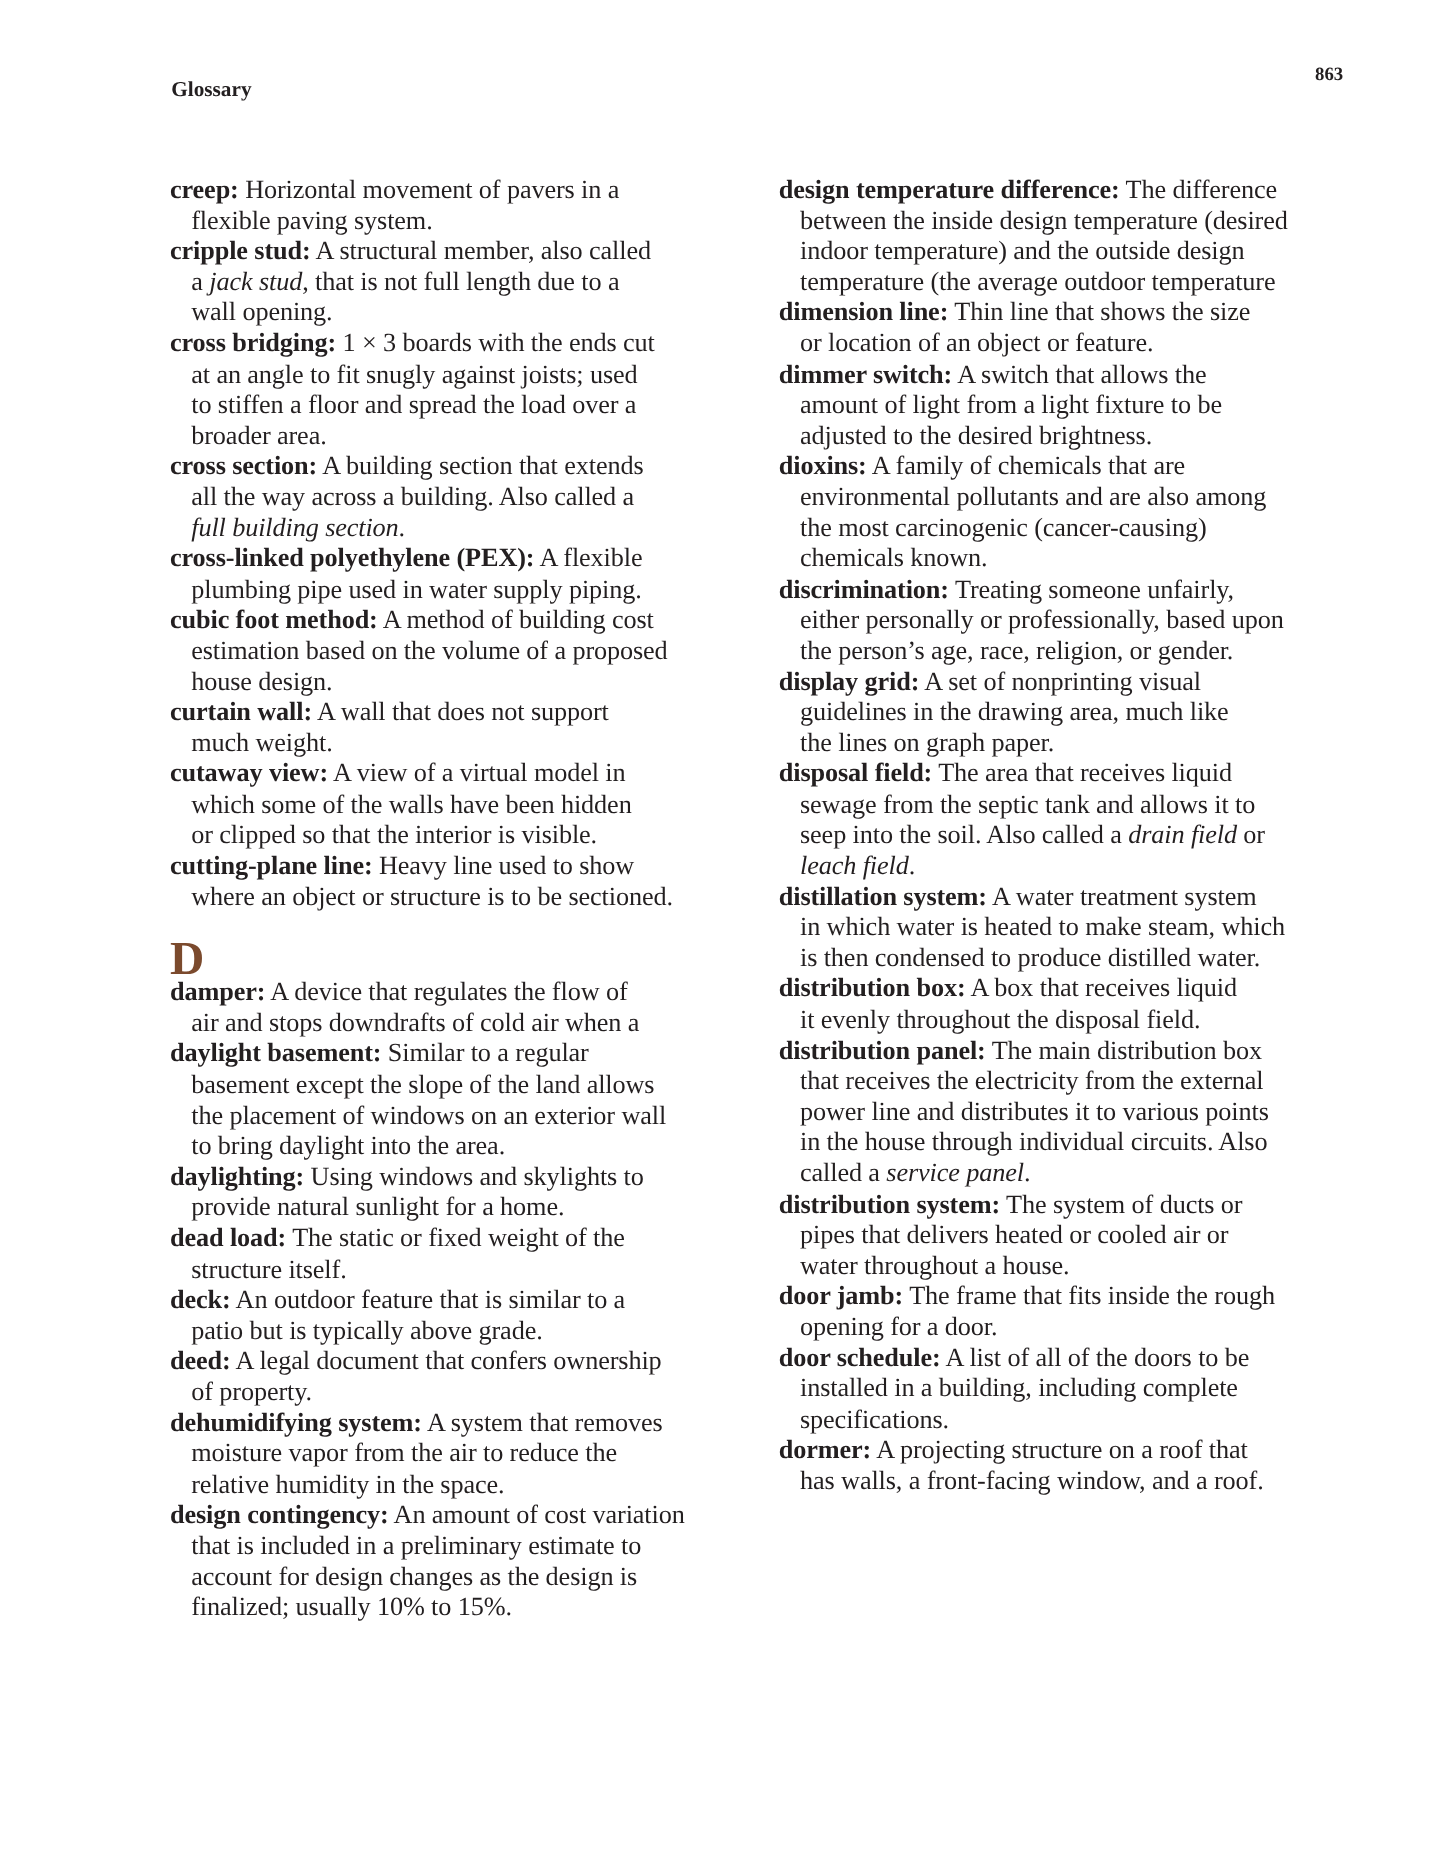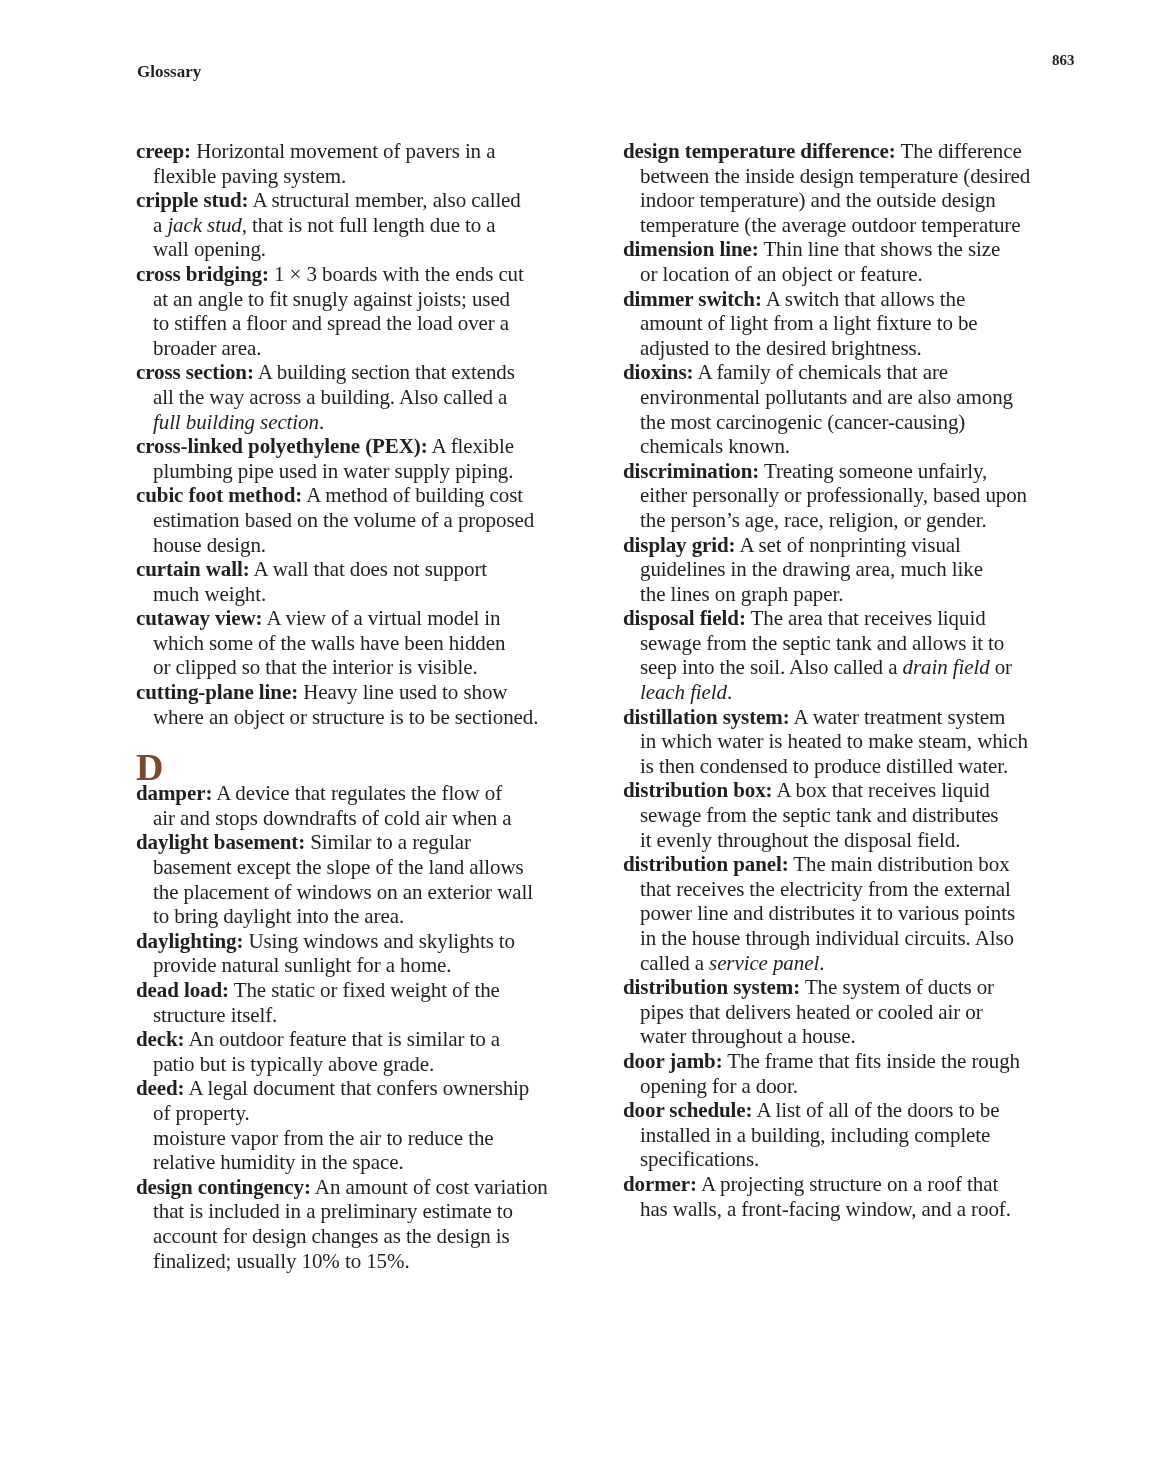--- a/index.html
+++ b/index.html
@@ -89,20 +89,21 @@
       </div>
       <div class="entry">
         <span class="line"><span class="term">deck:</span> An outdoor feature that is similar to a</span>
         <span class="line cont">patio but is typically above grade.</span>
       </div>
       <div class="entry">
         <span class="line"><span class="term">deed:</span> A legal document that confers ownership</span>
         <span class="line cont">of property.</span>
       </div>
       <div class="entry">
+        <span class="line"><span class="term">dehumidifying system:</span> A system that removes</span>
         <span class="line cont">moisture vapor from the air to reduce the</span>
         <span class="line cont">relative humidity in the space.</span>
       </div>
       <div class="entry">
         <span class="line"><span class="term">design contingency:</span> An amount of cost variation</span>
         <span class="line cont">that is included in a preliminary estimate to</span>
         <span class="line cont">account for design changes as the design is</span>
         <span class="line cont">finalized; usually 10% to 15%.</span>
       </div>
     </div>
@@ -147,21 +148,20 @@
         <span class="line cont">seep into the soil. Also called a <i>drain field</i> or</span>
         <span class="line cont"><i>leach field</i>.</span>
       </div>
       <div class="entry">
         <span class="line"><span class="term">distillation system:</span> A water treatment system</span>
         <span class="line cont">in which water is heated to make steam, which</span>
         <span class="line cont">is then condensed to produce distilled water.</span>
       </div>
       <div class="entry">
         <span class="line"><span class="term">distribution box:</span> A box that receives liquid</span>
-        <span class="line cont">sewage from the septic tank and distributes</span>
         <span class="line cont">it evenly throughout the disposal field.</span>
       </div>
       <div class="entry">
         <span class="line"><span class="term">distribution panel:</span> The main distribution box</span>
         <span class="line cont">that receives the electricity from the external</span>
         <span class="line cont">power line and distributes it to various points</span>
         <span class="line cont">in the house through individual circuits. Also</span>
         <span class="line cont">called a <i>service panel</i>.</span>
       </div>
       <div class="entry">

